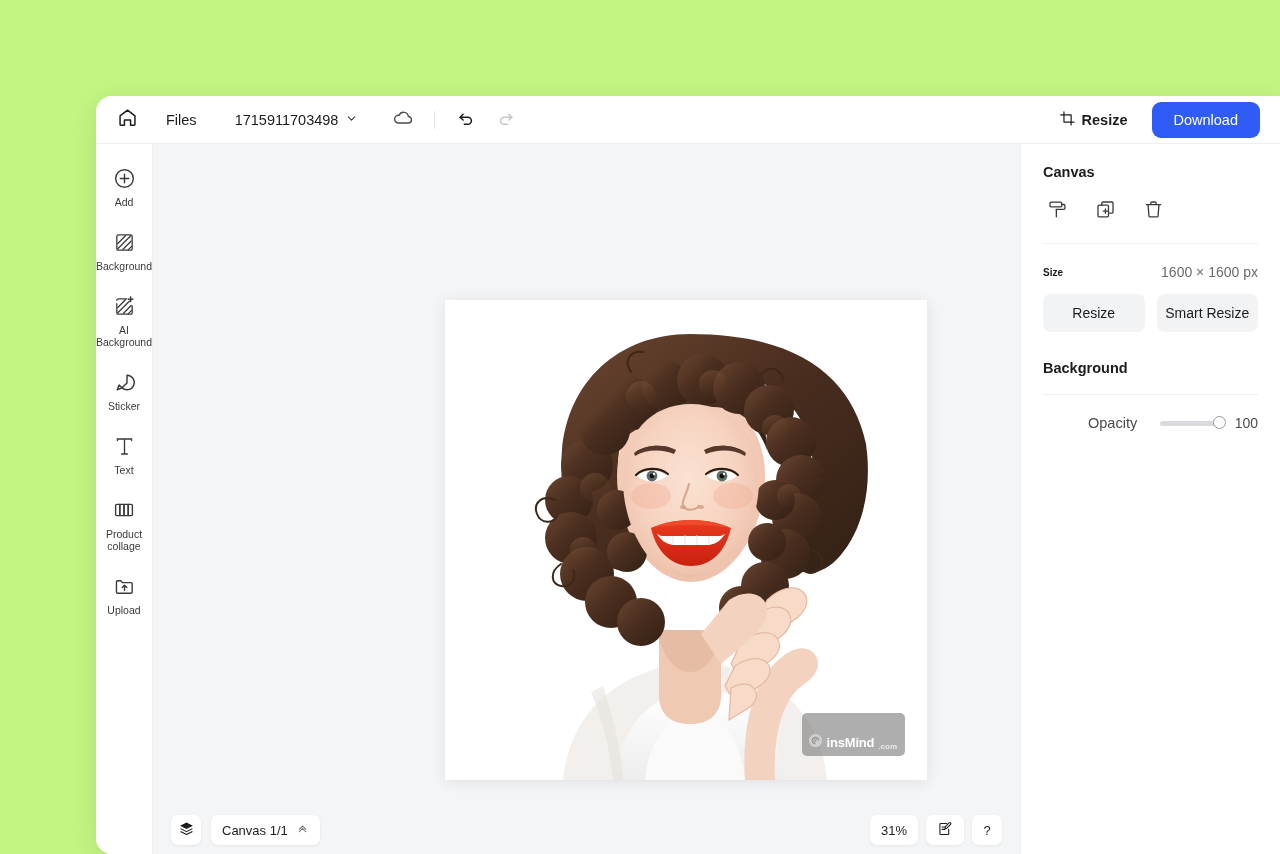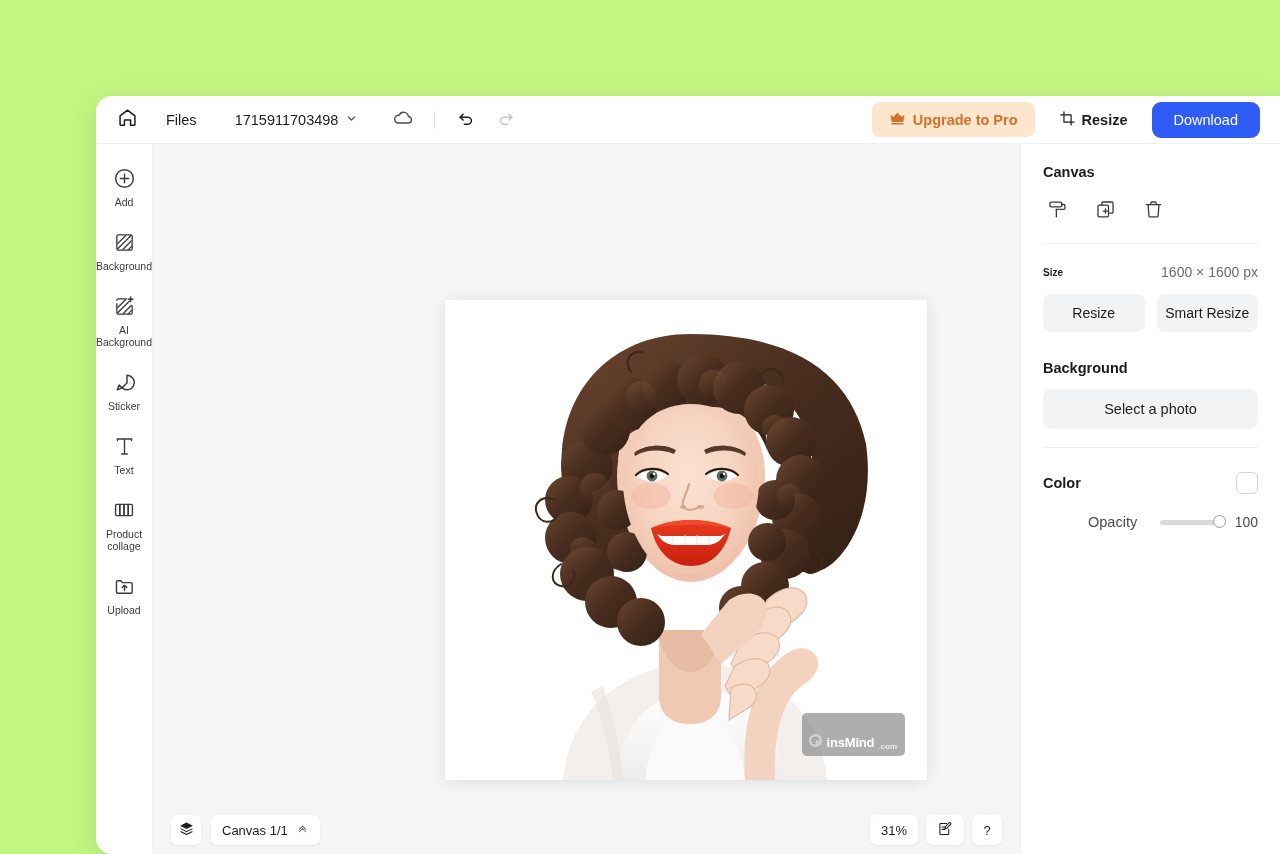--- a/index.html
+++ b/index.html
@@ -247,28 +247,20 @@
     <div class="tb-icon-btn" id="redo-btn">
       <span>
         <svg width="20" height="20" viewBox="0 0 24 24" fill="none" stroke="#C5C6CB" stroke-width="1.8" stroke-linecap="round" stroke-linejoin="round">
           <path d="M15.5 7.5 19 11l-3.5 3.5"></path>
           <path d="M19 11H9.8a4.3 4.3 0 0 0 0 8.6H14"></path>
         </svg>
       </span>
     </div>
 
     <div id="topbar-right">
-      <button id="upgrade-btn">
-        <span>
-          <svg width="17" height="14" viewBox="0 0 24 20" fill="#D2712A">
-            <path d="M2 5.2l4.2 3.4L12 2.4l5.8 6.2L22 5.2l-1.7 10.4H3.7zM3.4 17.2h17.2v2H3.4z"></path>
-          </svg>
-        </span>
-        <span>Upgrade to Pro</span>
-      </button>
 
       <button id="resize-btn">
         <span>
           <svg width="17" height="17" viewBox="0 0 24 24" fill="none" stroke="#1C1C1E" stroke-width="1.7" stroke-linecap="round" stroke-linejoin="round">
             <path d="M7 2.5v14.6h14.2"></path>
             <path d="M2.5 7h14.6v14"></path>
           </svg>
         </span>
         <span>Resize</span>
       </button>
@@ -583,28 +575,23 @@
       <span id="size-label">Size</span>
       <span id="size-value">1600 × 1600 px</span>
     </div>
 
     <div id="resize-row">
       <button class="resize-chip">Resize</button>
       <button class="resize-chip">Smart Resize</button>
     </div>
 
     <div id="bg-label">Background</div>
-    <button id="select-photo-btn">Select a photo</button>
 
     <div class="rp-sep"></div>
 
-    <div id="color-row">
-      <span id="color-label">Color</span>
-      <div id="color-swatch"></div>
-    </div>
 
     <div id="opacity-row">
       <span id="opacity-label">Opacity</span>
       <div id="opacity-track">
         <div id="opacity-handle"></div>
       </div>
       <span id="opacity-value">100</span>
     </div>
 
   </div>

